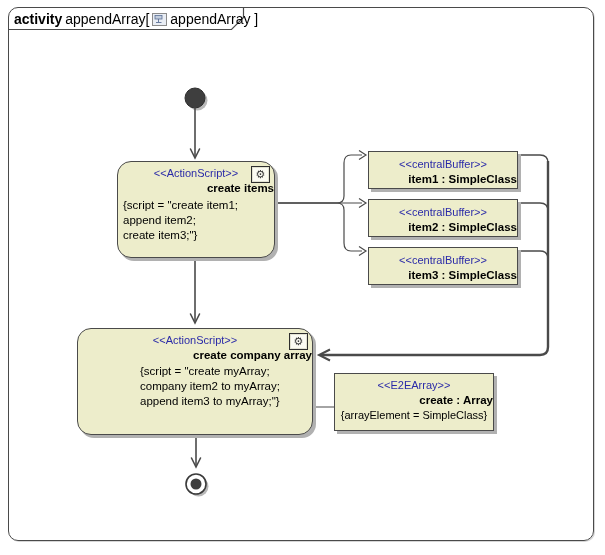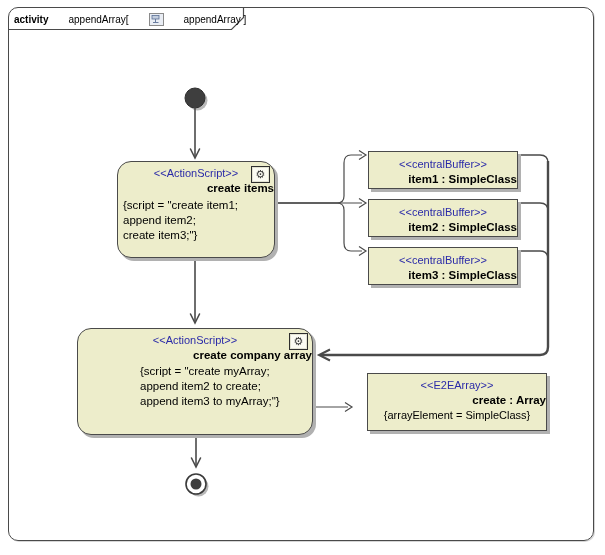--- a/index.html
+++ b/index.html
@@ -10,22 +10,22 @@
   }
   .canvas{position:absolute;left:0;top:0;width:605px;height:555px;}
   .frame{
     position:absolute;left:8px;top:7px;width:584px;height:532px;
     border:1px solid #4a4a4a;border-radius:10px;
     box-shadow:1px 1px 0 #d6d6d6;background:transparent;
   }
   svg.overlay{position:absolute;left:0;top:0;width:605px;height:555px;}
   .frame-label{
     position:absolute;left:14px;top:10px;height:18px;
-    display:flex;align-items:center;gap:20px;
-    font-size:10px;color:#000;white-space:nowrap;
+    display:flex;align-items:center;gap:3px;
+    font-size:14px;color:#000;white-space:nowrap;
   }
   .frame-label .kw{font-weight:bold;}
   .node{
     position:absolute;background:#EDEDCB;border:1px solid #4a4a4a;
     box-shadow:3px 3px 0 #b1b1b1;color:#000;box-sizing:border-box;
   }
   .action{border-radius:14px;border-width:1.5px;}
   .stereotype{
     color:#2A2AA8;font-size:11px;text-align:center;
     padding-top:4px;line-height:14px;
@@ -129,27 +129,27 @@
   <div class="node buffer" style="left:368px;top:231px;width:150px;height:38px;">
     <div class="stereotype">&lt;&lt;centralBuffer&gt;&gt;</div>
     <div class="node-name">item3 : SimpleClass</div>
   </div>
 
   <div class="node action action2" style="left:77px;top:328px;width:236px;height:107px;">
     <div class="stereotype">&lt;&lt;ActionScript&gt;&gt;</div>
     <div class="node-name">create company array</div>
     <div class="body-block">
       <div>{script = "create myArray;</div>
-      <div>append item2 to create;</div>
+      <div>company item2 to myArray;</div>
       <div>append item3 to myArray;"}</div>
     </div>
     <div class="gear">
       <span>⚙</span>
     </div>
   </div>
 
-  <div class="node obj" style="left:367px;top:373px;width:180px;height:58px;">
+  <div class="node obj" style="left:334px;top:373px;width:160px;height:58px;">
     <div class="stereotype" style="padding-top:2px;">&lt;&lt;E2EArray&gt;&gt;</div>
     <div class="node-name">create : Array</div>
     <div class="obj-constraint">{arrayElement = SimpleClass}</div>
   </div>
 
 </div>
 
 </body></html>

